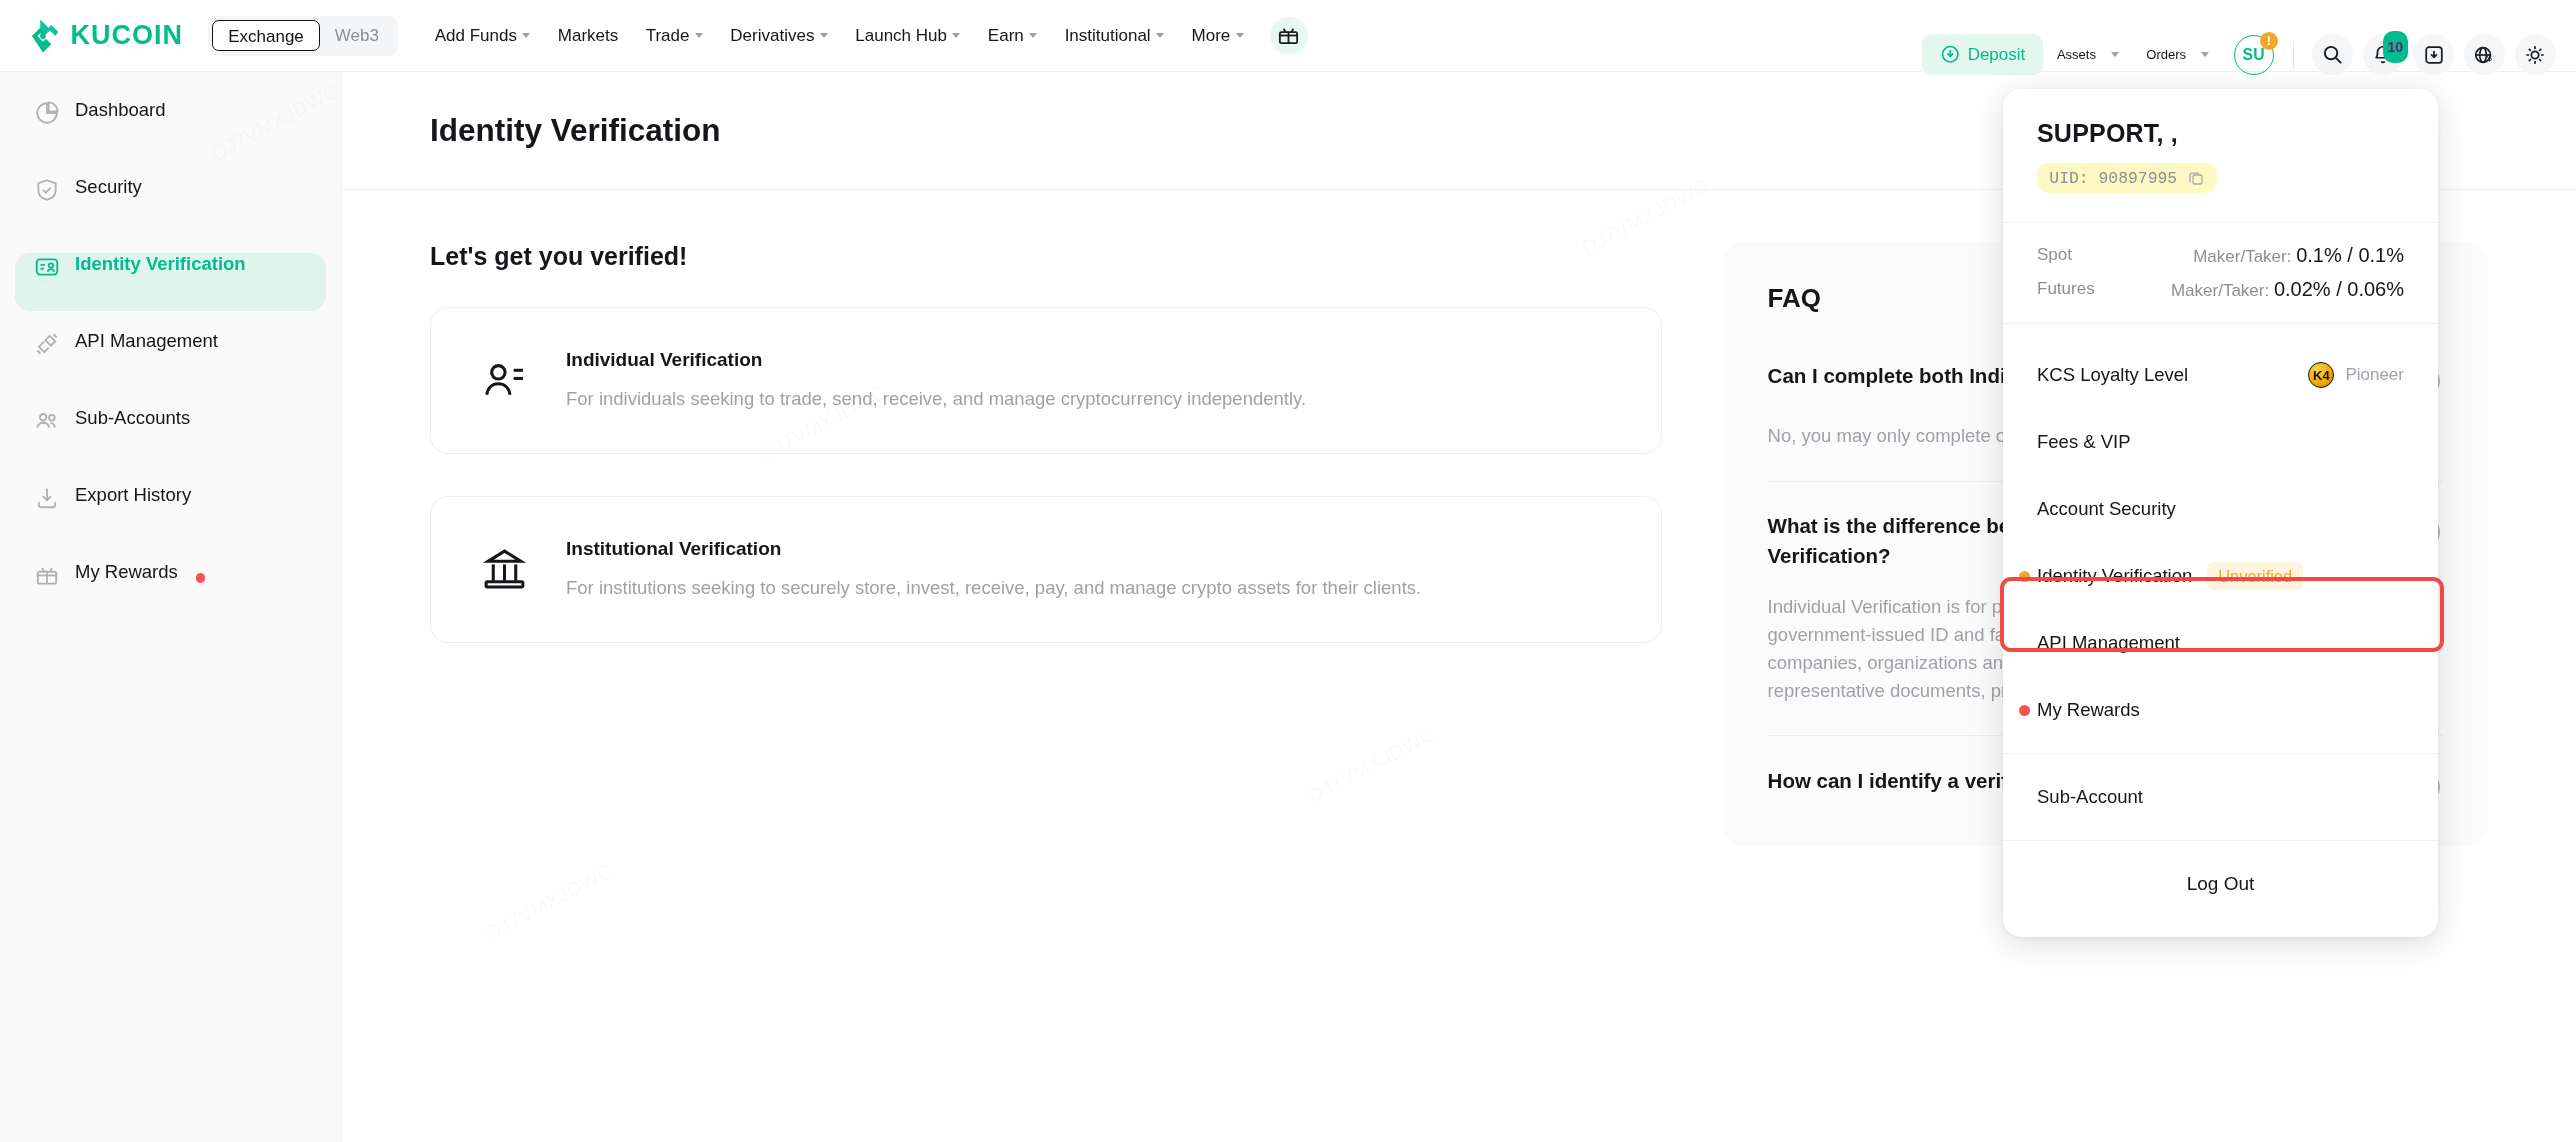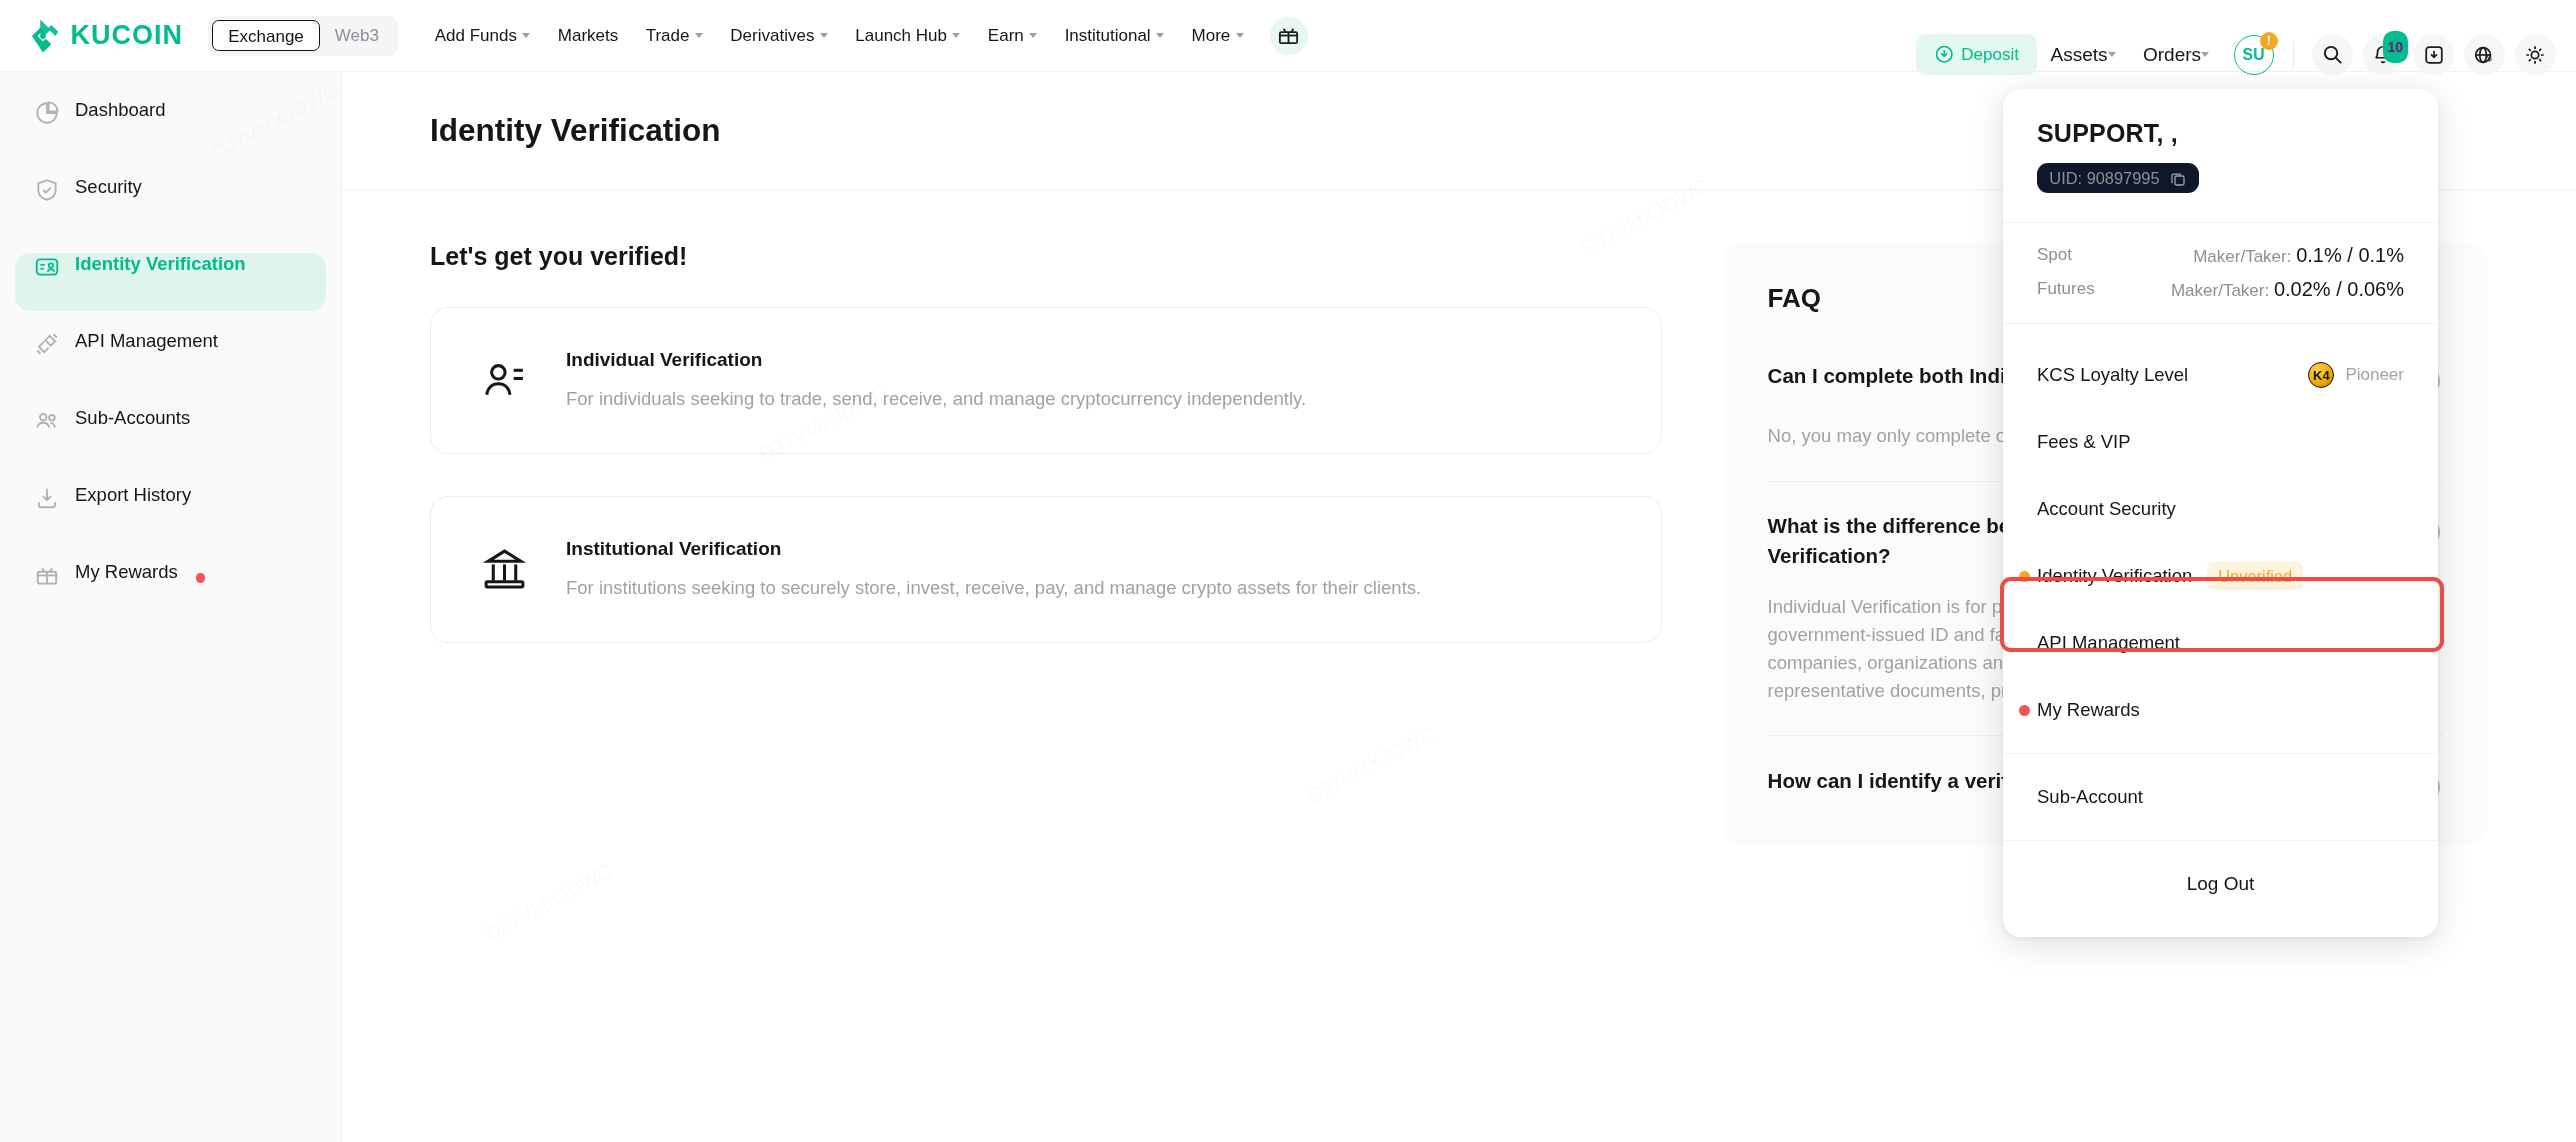--- a/index.html
+++ b/index.html
@@ -47,21 +47,21 @@
   .gift-btn {
     width:38px;height:38px;border-radius:50%;background:#e8f7f1;
     display:flex;align-items:center;justify-content:center;margin-left:12.3px;cursor:pointer;
   }
   .nav-right { margin-left:auto; display:flex; align-items:center; margin-right: 20.5px; gap: 0; margin-top: 38px; }
   .deposit-btn {
     display:flex;align-items:center;gap:6.8px;
     background:#e4f7ee; color:#01BC8D; font-size:17px; font-weight:400;
     border-radius:9.6px; padding:0 18px; height:41px; cursor:pointer;
   }
-  .nr-link { display:flex;align-items:center;gap:0;font-size:19px;color:#15161a;padding:0 13.7px;cursor:pointer;white-space:nowrap; }
+  .nr-link { display:flex;align-items:center;gap:15px;font-size:13px;color:#15161a;padding:0 13.7px;cursor:pointer;white-space:nowrap; }
   .avatar-wrap { position:relative; margin:0 11px; cursor:pointer; }
   .avatar {
     width:40px;height:40px;border-radius:50%;border:1.4px solid #01BC8D;
     display:flex;align-items:center;justify-content:center;
     color:#01BC8D;font-size:15.7px;font-weight:600;letter-spacing:0.3px;
   }
   .avatar-badge {
     position:absolute;top:-2.7px;right:-4.1px;width:18px;height:18px;border-radius:50%;
     background:#f5a623;color:#fff;font-size:12.3px;font-weight:700;
     display:flex;align-items:center;justify-content:center;
@@ -121,22 +121,22 @@
   
   .dropdown {
     position:absolute;top:89px;left:2003px;width:435px;
     background:#fff;border-radius:18px;
     box-shadow:0 6.8px 34px rgba(0,0,0,0.13), 0 1.4px 5.5px rgba(0,0,0,0.05);
     z-index:60;padding-bottom:12.3px;
   }
   .dd-head { padding:30px 34px 29px 34px;border-bottom:0.7px solid #f1f2f3; }
   .dd-user { font-size:25px;font-weight:700;color:#15161a;margin-bottom:15px;letter-spacing:0.2px; }
   .dd-uid {
-    display:inline-flex;align-items:flex-end;gap:9.6px;background:#0f172a;
-    border-radius:11px;padding:5.5px 12.3px;font-size:16.4px;color:#8c8f93;cursor:pointer;
+    display:inline-flex;align-items:flex-start;gap:9.6px;background:#fef9c3;
+    border-radius:11px;padding:5.5px 12.3px;font-size:16.4px;color:#8c8f93;cursor:pointer;font-family:Liberation Mono, monospace;
   }
   .dd-fees { padding:20.5px 34px 22px 34px;border-bottom:0.7px solid #f1f2f3; }
   .fee-row { display:flex;align-items:center;justify-content:space-between;margin-bottom:11px; }
   .fee-row:last-child { margin-bottom:0;align-items:center; }
   .fee-label { font-size:17px;color:#8c8f93; }
   .fee-val { font-size:17px;color:#8c8f93; }
   .fee-val b { color:#15161a;font-weight:400;font-size:20px; }
   .dd-list { padding:18px 0 6.8px 0; }
   .dd-item {
     display:flex;align-items:center;height:67px;padding:0 34px;

